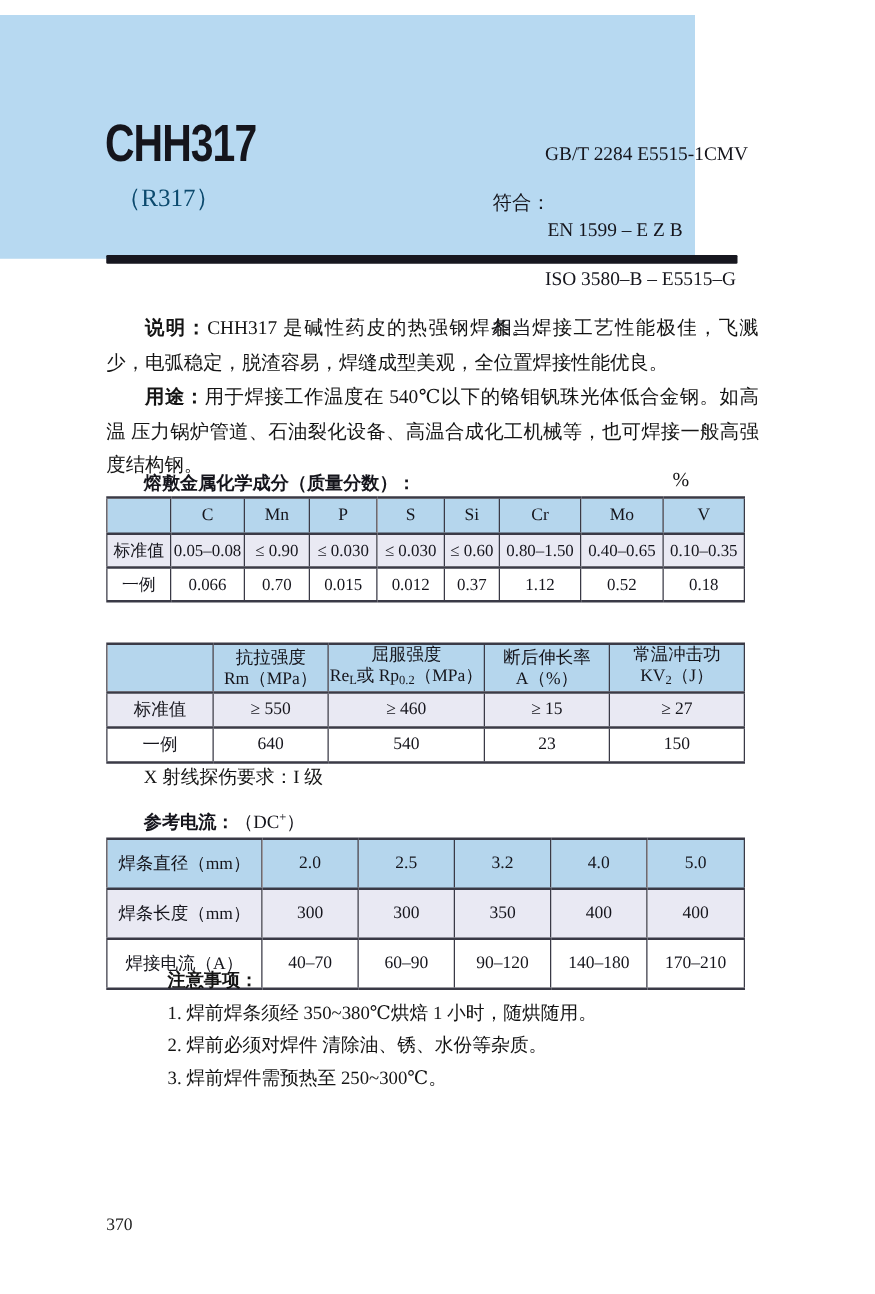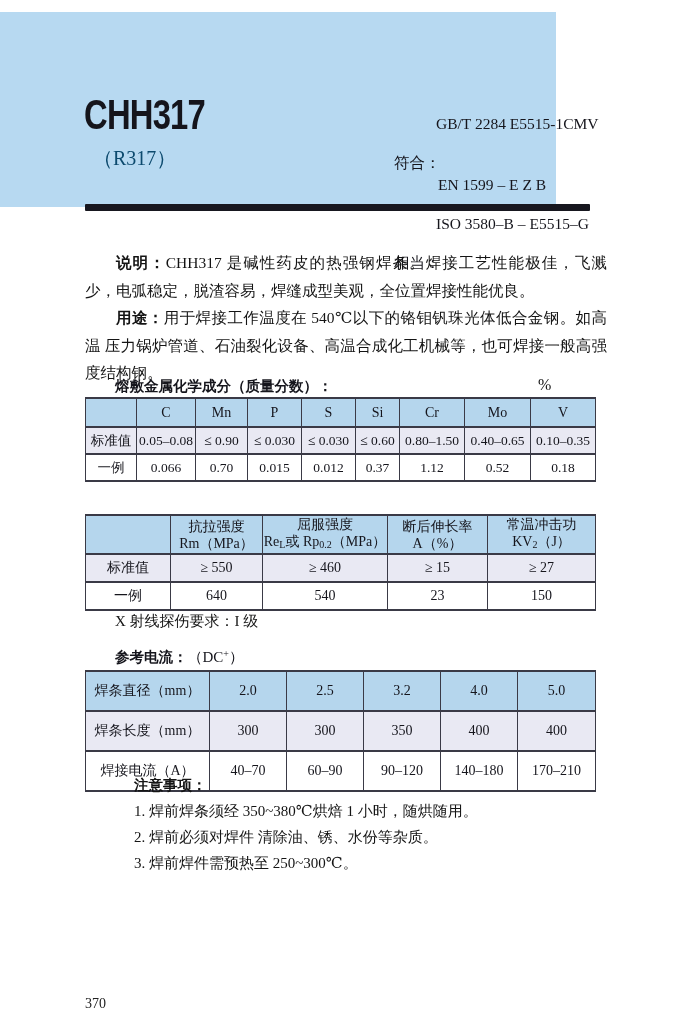--- a/index.html
+++ b/index.html
@@ -50,21 +50,21 @@
   sub{font-size:10px;vertical-align:-2px;}
   sup{font-size:10px;vertical-align:5px;}
 
   .xray{position:absolute;left:115px;top:612px;font-size:15px;}
 
   
   .notes{position:absolute;left:134px;top:772px;font-size:15px;line-height:26px;}
   .notes-title{font-family:"Liberation Sans","DejaVu Sans",sans-serif;font-weight:bold;font-size:14.5px;}
   .notes ul{margin:0;padding:0;list-style:none;}
 
-  .pageno{position:absolute;left:85px;top:973px;font-size:14px;color:#222;margin-top:23px;}
+  .pageno{position:absolute;left:85px;top:973px;font-size:14px;color:#222;}
 </style>
 </head>
 <body>
 
 <div class="page">
 
   <div class="hd">
     <div class="brand">CHH317</div>
     <div class="model">（R317）</div>
     <div class="specs">

